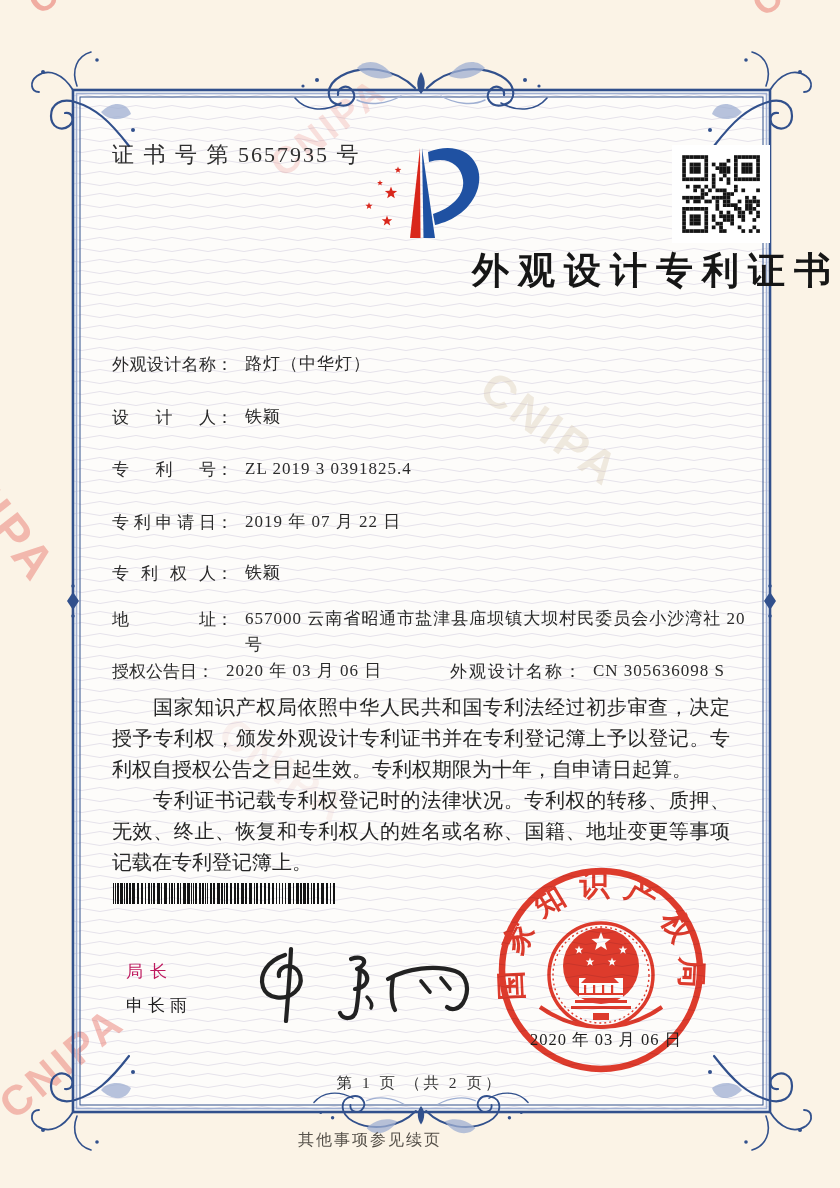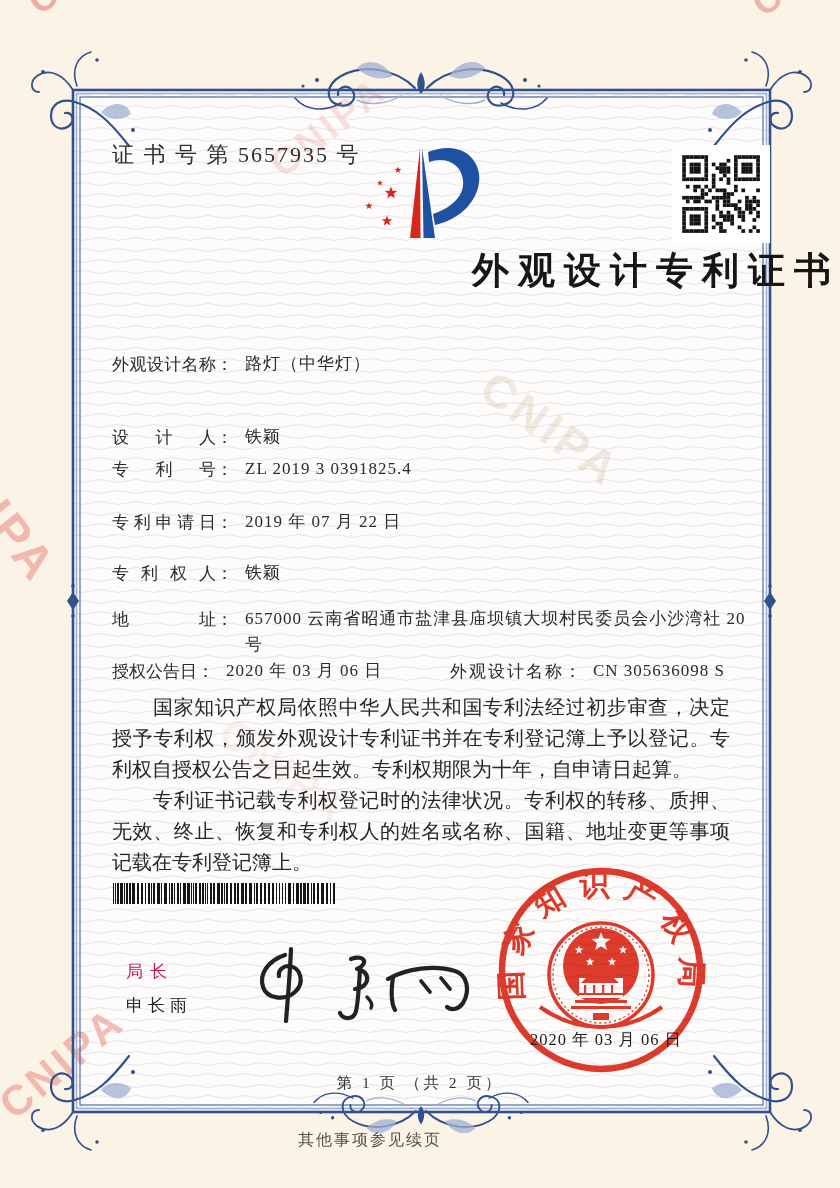--- a/index.html
+++ b/index.html
@@ -354,21 +354,21 @@
         <rect x="76.8" y="84.2" width="3.7" height="3.7"></rect>
         <rect x="84.2" y="84.2" width="3.7" height="3.7"></rect>
       </g>
   </svg>
 
   <div class="title">外观设计专利证书</div>
 
   <div class="frow" style="top:352px;font-family:Liberation Mono, monospace;">
     <span class="flabel">外观设计名称</span><span class="fcolon">：</span><span class="fvalue">路灯（中华灯）</span>
   </div>
-  <div class="frow" style="top:424px;text-decoration:underline;">
+  <div class="frow" style="top:404px;text-decoration:underline;">
     <span class="flabel">设计人</span><span class="fcolon">：</span><span class="fvalue">铁颖</span>
   </div>
   <div class="frow" style="top:456px;">
     <span class="flabel">专利号</span><span class="fcolon">：</span><span class="fvalue">ZL 2019 3 0391825.4</span>
   </div>
   <div class="frow" style="top:509px;">
     <span class="flabel">专利申请日</span><span class="fcolon">：</span><span class="fvalue">2019 年 07 月 22 日</span>
   </div>
   <div class="frow" style="top:560px;">
     <span class="flabel">专利权人</span><span class="fcolon">：</span><span class="fvalue">铁颖</span>

